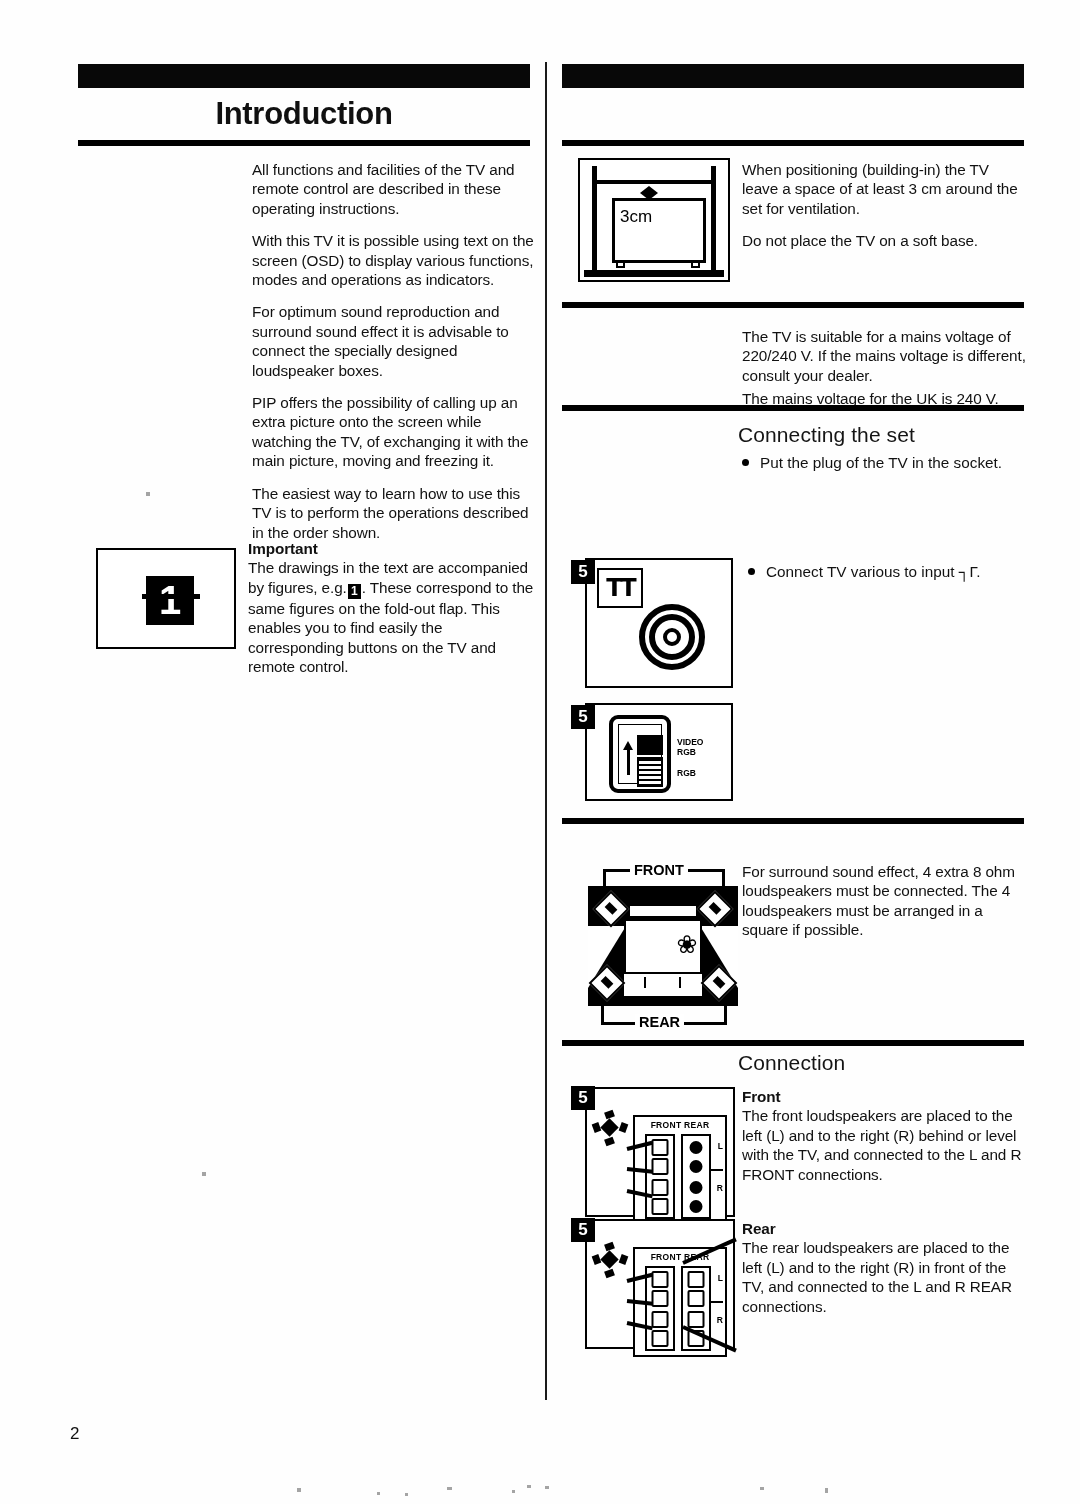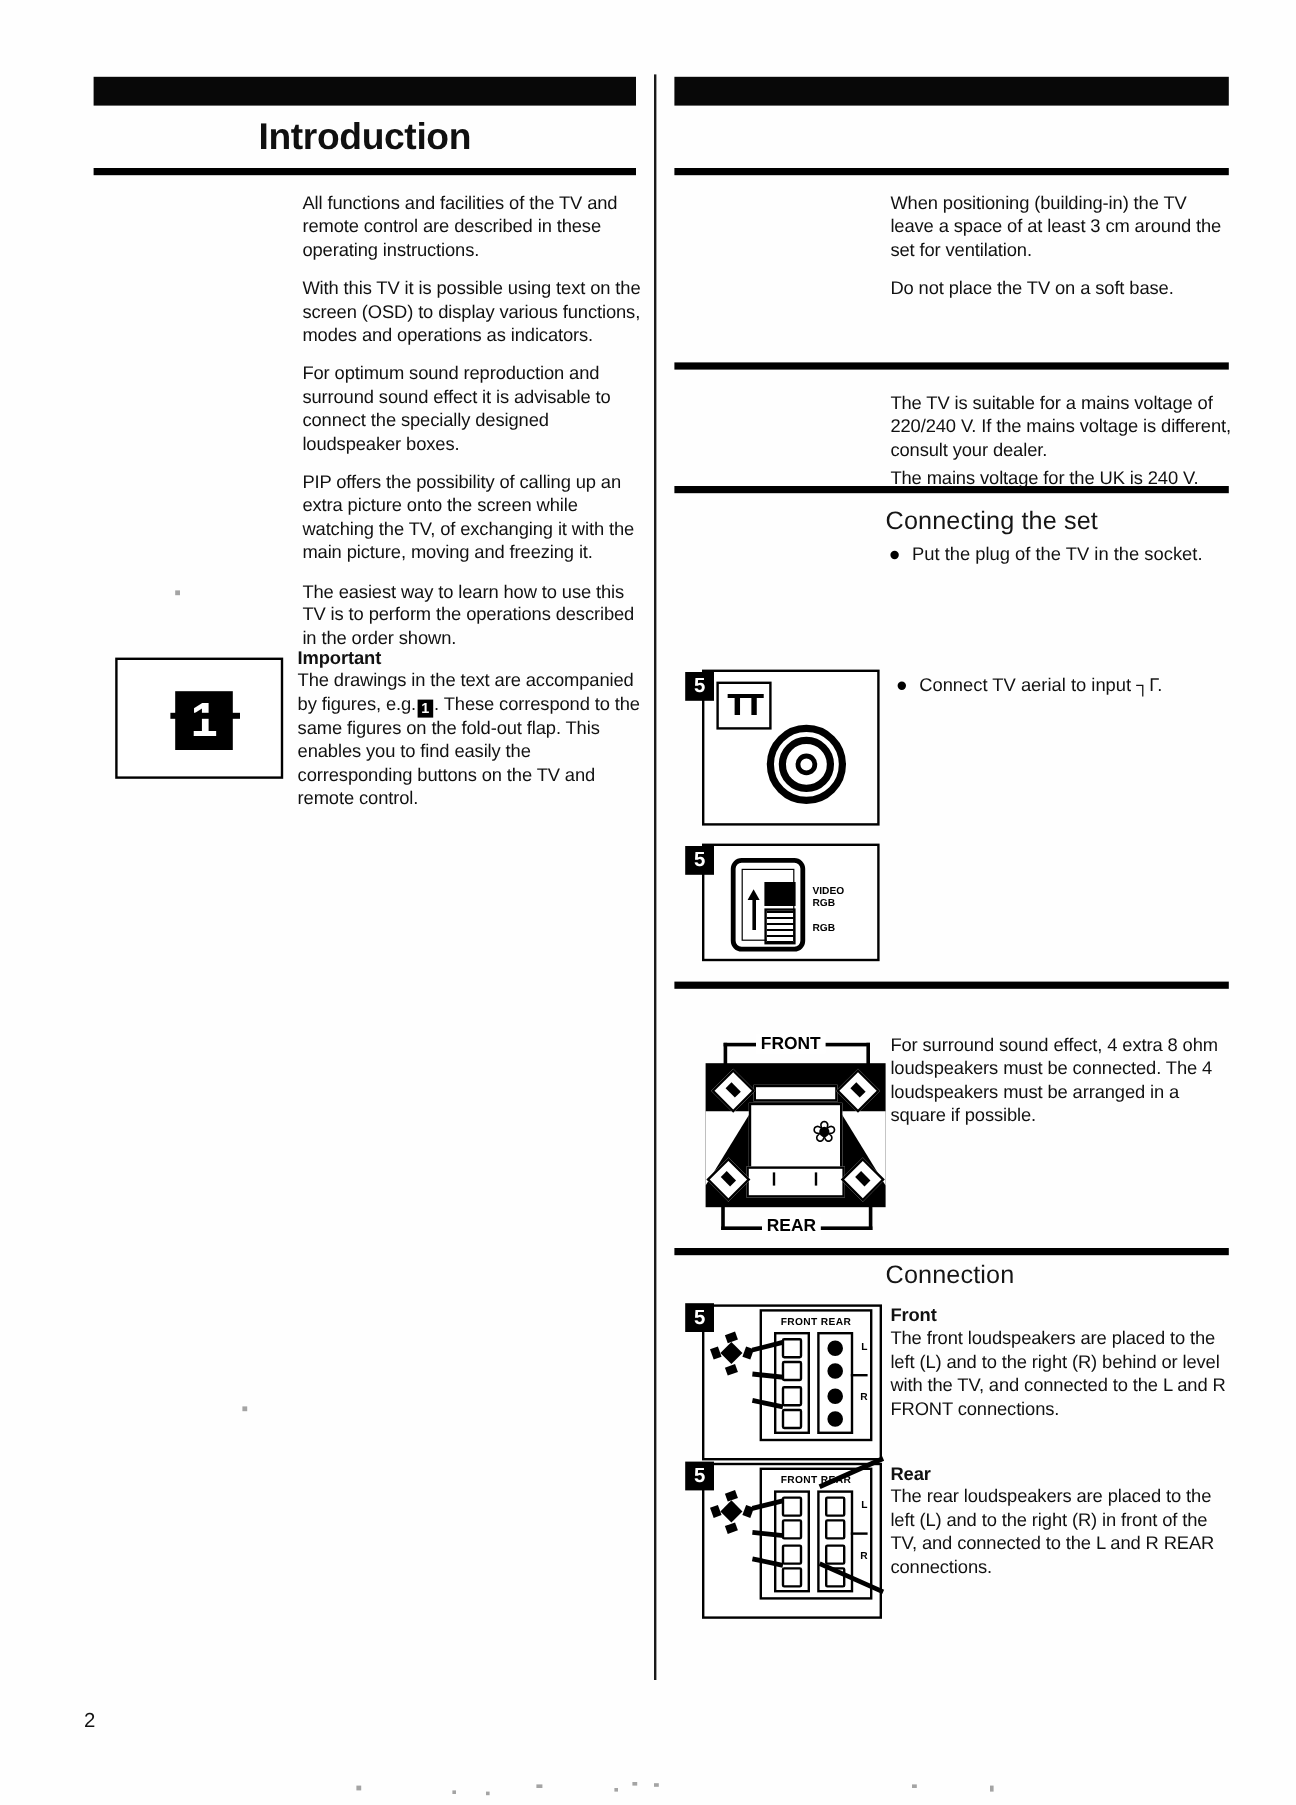--- a/index.html
+++ b/index.html
@@ -269,21 +269,21 @@
   }
   .brk-line { position: absolute; background: #000; }
   .brk-label {
     position: absolute; font-size: 14.5px; font-weight: bold;
     background: #fff; padding: 0 4px; color: #000;
   }
 
   
   .term-fig { width: 150px; height: 130px; }
   .term-panel {
-    position: absolute; left: 46px; top: 2px; width: 94px; height: 110px;
+    position: absolute; left: 46px; top: 26px; width: 94px; height: 110px;
     border: 2.5px solid #000; box-sizing: border-box; background: #fff;
   }
   .term-caption {
     position: absolute; left: 0; right: 0; top: 3px;
     text-align: center; font-size: 8.5px; font-weight: bold; letter-spacing: 0.3px;
   }
   .term-col {
     position: absolute; top: 17px; width: 30px; height: 85px;
     border: 2px solid #000; box-sizing: border-box;
   }
@@ -349,20 +349,32 @@
   <div id="fig-one-lead"></div>
 
   <div class="speckle" style="left:146px;top:492px;width:4px;height:4px;"></div>
   <div class="speckle" style="left:202px;top:1172px;width:4px;height:4px;"></div>
 
   <div class="hdr-block" style="left:562px; top:64px; width:462px; height:24px;"></div>
 
 
   <div class="rule" style="left:562px; top:140px; width:462px; height:6px;"></div>
 
+  <div class="fig-frame" id="vent-fig">
+    <div class="vent-side" style="left:12px; top:6px; bottom:10px;"></div>
+    <div class="vent-side" style="right:12px; top:6px; bottom:10px;"></div>
+    <div class="vent-top-shelf"></div>
+    <div class="vent-screen"></div>
+    <div class="vent-label">3cm</div>
+    <div style="position:absolute;left:60px;top:26px;width:0;height:0;border-left:9px solid transparent;border-right:9px solid transparent;border-bottom:7px solid #000;"></div>
+    <div style="position:absolute;left:60px;top:33px;width:0;height:0;border-left:9px solid transparent;border-right:9px solid transparent;border-top:7px solid #000;"></div>
+    <div class="vent-foot" style="left:36px;"></div>
+    <div class="vent-foot" style="right:28px;"></div>
+    <div class="vent-base"></div>
+  </div>
 
   <div class="body-text" style="left:742px; top:160px; width:285px;">
     <p>When positioning (building-in) the TV leave a space of at least 3 cm around the set for ventilation.</p>
     <p>Do not place the TV on a soft base.</p>
   </div>
 
   <div class="rule" style="left:562px; top:302px; width:462px; height:6px;"></div>
 
   <div class="body-text" style="left:742px; top:327px; width:288px;">
     <p style="margin-bottom:4px;">The TV is suitable for a mains voltage of 220/240 V. If the mains voltage is different, consult your dealer.</p>
@@ -382,21 +394,21 @@
 
   <div class="fig-frame" id="aerial-fig">
     <div class="aerial-sym-box">TT</div>
     <div class="coax"></div>
     <div class="coax2"></div>
     <div class="coax3"></div>
   </div>
 
   <div class="bullet-row" style="left:748px; top:562px; width:285px;">
     <span class="dot"></span>
-    <span class="btxt">Connect TV aerial to input ┐Γ.</span>
+    <span class="btxt">Connect TV various to input ┐Γ.</span>
   </div>
 
   <div class="marker" style="left:571px; top:705px;">5</div>
 
   <div class="fig-frame" id="rgb-fig">
     <div class="sw-body">
       <div class="sw-inner"></div>
       <div class="sw-uparrow"></div>
       <div class="sw-knob-top"></div>
       <div class="sw-knob-bot"></div>

